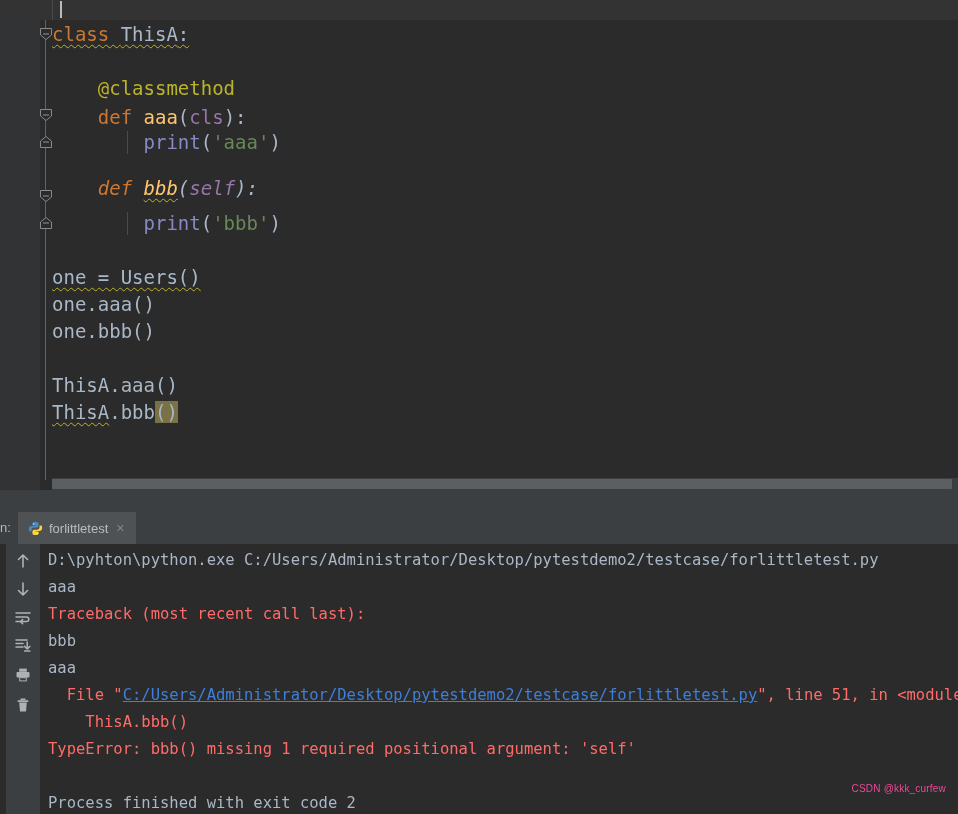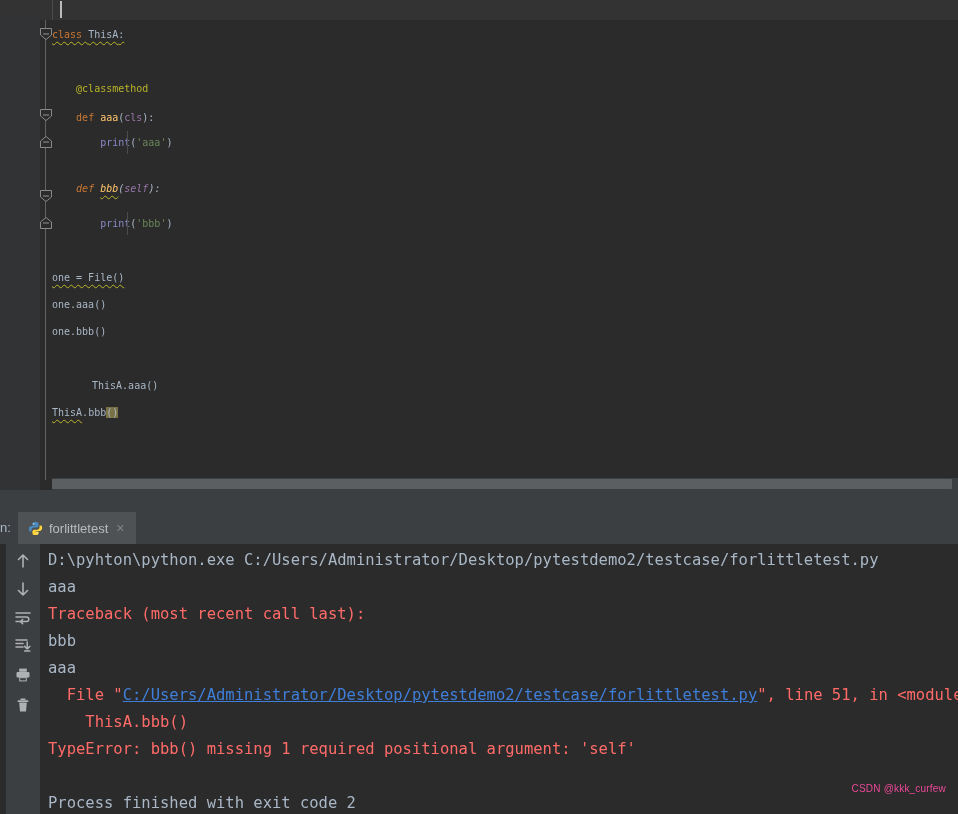--- a/index.html
+++ b/index.html
@@ -53,21 +53,21 @@
   }
   .fold-marker svg { display: block; }
 
   .code-area {
     position: absolute; left: 52px; top: 0; right: 0; height: 470px;
   }
   .code-line {
     position: absolute; left: 0; height: 27px; line-height: 27px;
     white-space: pre;
     font-family: "DejaVu Sans Mono", monospace;
-    font-size: 10px;
+    font-size: 19px;
     color: #a9b7c6;
   }
   .indent-guide {
     position: absolute; width: 1px; background: #4b4b4b;
   }
 
   .kw      { color: #cc7832; }
   .cls     { color: #a9b7c6; }
   .deco    { color: #bbb529; }
   .fn      { color: #ffc66d; }
@@ -225,25 +225,25 @@
       <div id="code-lines">
           <div class="code-line" style="top: 1px;"><span class="squiggle"><span class="kw">class </span><span class="cls">ThisA</span><span class="punc">:</span></span></div>
           <div class="code-line" style="top: 28px;"><span></span></div>
           <div class="code-line" style="top: 55px;"><span><span class="deco">    @classmethod</span></span></div>
           <div class="code-line" style="top: 84px;"><span><span class="punc">    </span><span class="kw">def </span><span class="fn">aaa</span><span class="punc">(</span><span class="param">cls</span><span class="punc">):</span></span></div>
           <div class="code-line" style="top: 109px;"><span><span class="punc">        </span><span class="builtin">print</span><span class="punc">(</span><span class="str">'aaa'</span><span class="punc">)</span></span></div>
           <div class="code-line" style="top: 136px;"><span></span></div>
           <div class="code-line" style="top: 155px; font-style: italic;"><span><span class="punc">    </span><span class="kw">def </span><span class="fn squiggle">bbb</span><span class="punc">(</span><span class="param">self</span><span class="punc">):</span></span></div>
           <div class="code-line" style="top: 190px;"><span><span class="punc">        </span><span class="builtin">print</span><span class="punc">(</span><span class="str">'bbb'</span><span class="punc">)</span></span></div>
           <div class="code-line" style="top: 217px;"><span></span></div>
-          <div class="code-line" style="top: 244px;"><span class="squiggle"><span class="ident">one = File()</span></span></div>
+          <div class="code-line" style="top: 244px;"><span class="squiggle"><span class="ident">one = Users()</span></span></div>
           <div class="code-line" style="top: 271px;"><span><span class="ident">one.aaa()</span></span></div>
           <div class="code-line" style="top: 298px;"><span><span class="ident">one.bbb()</span></span></div>
           <div class="code-line" style="top: 325px;"><span></span></div>
-          <div class="code-line" style="top: 352px; margin-left: 40px;"><span><span class="ident">ThisA.aaa()</span></span></div>
+          <div class="code-line" style="top: 352px;"><span><span class="ident">ThisA.aaa()</span></span></div>
           <div class="code-line" style="top: 379px;"><span><span class="ident squiggle">ThisA</span><span class="ident">.bbb</span><span class="ident bracket-hl">()</span></span></div>
         </div>
       <div id="indent-guides">
           <div class="indent-guide" style="left: 75px; top: 111px; height: 23px;"></div>
           <div class="indent-guide" style="left: 75px; top: 192px; height: 23px;"></div>
         </div>
     </div>
     <div class="editor-hscroll-track">
       <div class="editor-hscroll-thumb"></div>
     </div>

